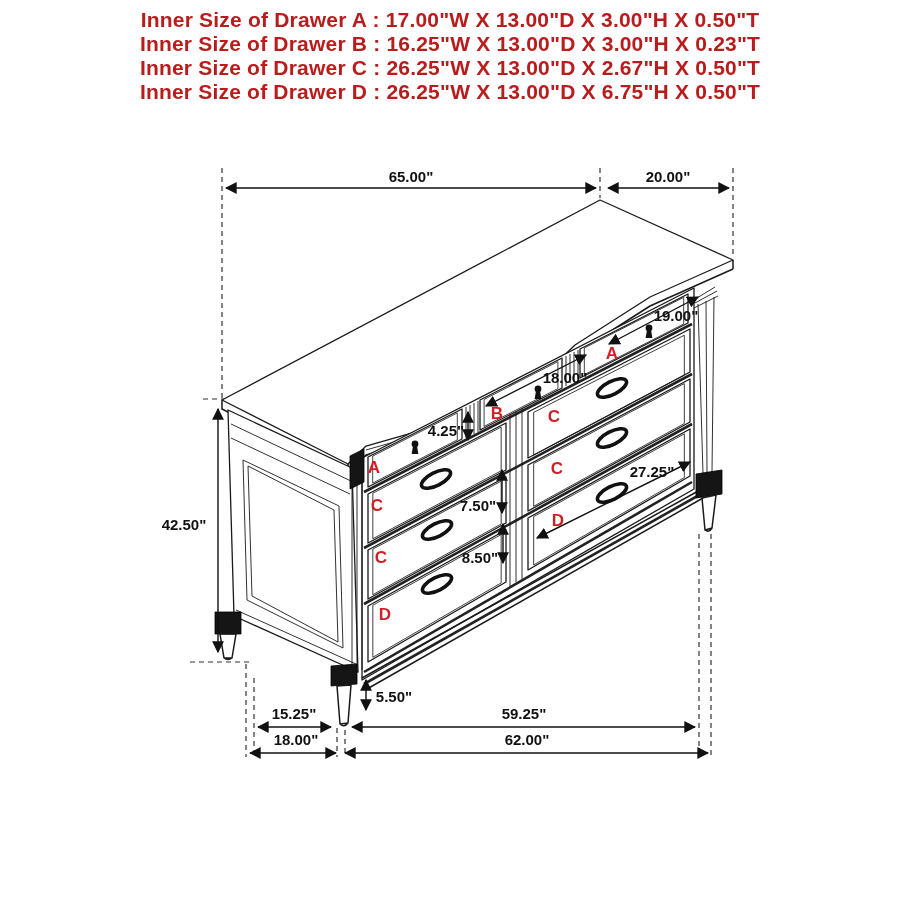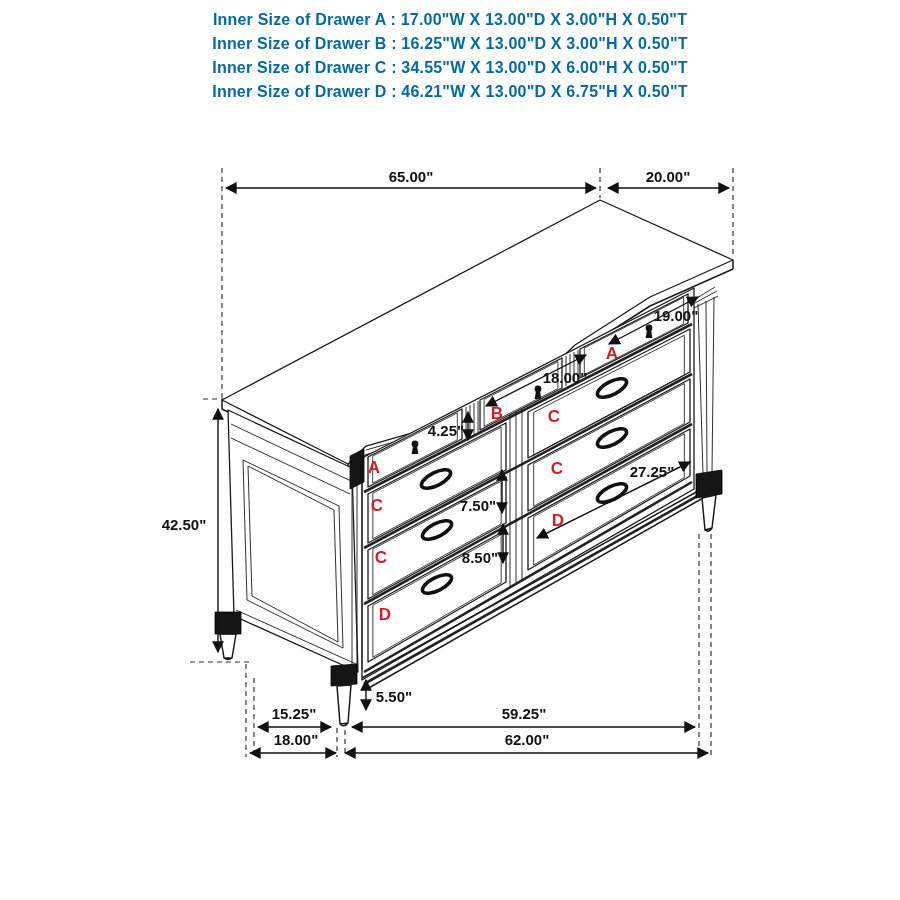--- a/index.html
+++ b/index.html
@@ -1,19 +1,19 @@
 <!DOCTYPE html>
 <html><head>
 <meta charset="utf-8">
 <style>
   html,body{margin:0;padding:0;background:#fff;}
   .page{position:relative;width:900px;height:900px;background:#fff;overflow:hidden;
         font-family:"Liberation Sans",sans-serif;}
   .hdr{position:absolute;top:8px;left:0;width:100%;text-align:center;}
-  .hdr div{font-weight:bold;font-size:16px;line-height:24px;color:#0369a1;letter-spacing:.2px;}
+  .hdr div{font-weight:bold;font-size:21px;line-height:24px;color:#b91c1c;letter-spacing:.2px;}
   .note{position:absolute;top:858px;left:0;width:100%;text-align:center;
         font-weight:bold;font-size:16px;color:#111;}
   svg{position:absolute;left:0;top:0;}
   .ln{stroke:#1a1a1a;fill:none;stroke-width:1.5;stroke-linejoin:round;}
   .thin{stroke:#1a1a1a;fill:none;stroke-width:.9;}
   .rail{stroke:#222;fill:none;stroke-width:2.6;}
   .dim{stroke:#111;fill:none;stroke-width:1.4;}
   .dash{stroke:#333;fill:none;stroke-width:1.2;stroke-dasharray:5 4;}
   .face{fill:#fff;stroke:#1a1a1a;stroke-width:1.3;stroke-linejoin:round;}
   .blk{fill:#151515;stroke:#000;stroke-width:.8;}
@@ -21,23 +21,23 @@
   text.red{font:bold 17px "Liberation Sans",sans-serif;fill:#d01f27;text-anchor:middle;}
   .oval{fill:none;stroke:#111;stroke-width:3.6;}
 </style>
 </head>
 <body>
 
 <div class="page">
 
   <div class="hdr">
     <div>Inner Size of Drawer A : 17.00"W X 13.00"D X 3.00"H X 0.50"T</div>
-    <div>Inner Size of Drawer B : 16.25"W X 13.00"D X 3.00"H X 0.50"T</div>
-    <div>Inner Size of Drawer C : 34.55"W X 13.00"D X 6.00"H X 0.50"T</div>
-    <div>Inner Size of Drawer D : 46.21"W X 13.00"D X 6.75"H X 0.50"T</div>
+    <div>Inner Size of Drawer B : 16.25"W X 13.00"D X 3.00"H X 0.23"T</div>
+    <div>Inner Size of Drawer C : 26.25"W X 13.00"D X 2.67"H X 0.50"T</div>
+    <div>Inner Size of Drawer D : 26.25"W X 13.00"D X 6.75"H X 0.50"T</div>
   </div>
 
   <svg width="900" height="900" viewBox="0 0 900 900">
     <defs>
       <marker id="ah" viewBox="0 0 10 10" refX="9" refY="5" markerWidth="8.5" markerHeight="8.5" orient="auto-start-reverse">
           <path d="M0,0 L10,5 L0,10 Z" fill="#111"></path>
         </marker>
     </defs>
 
     <g>

